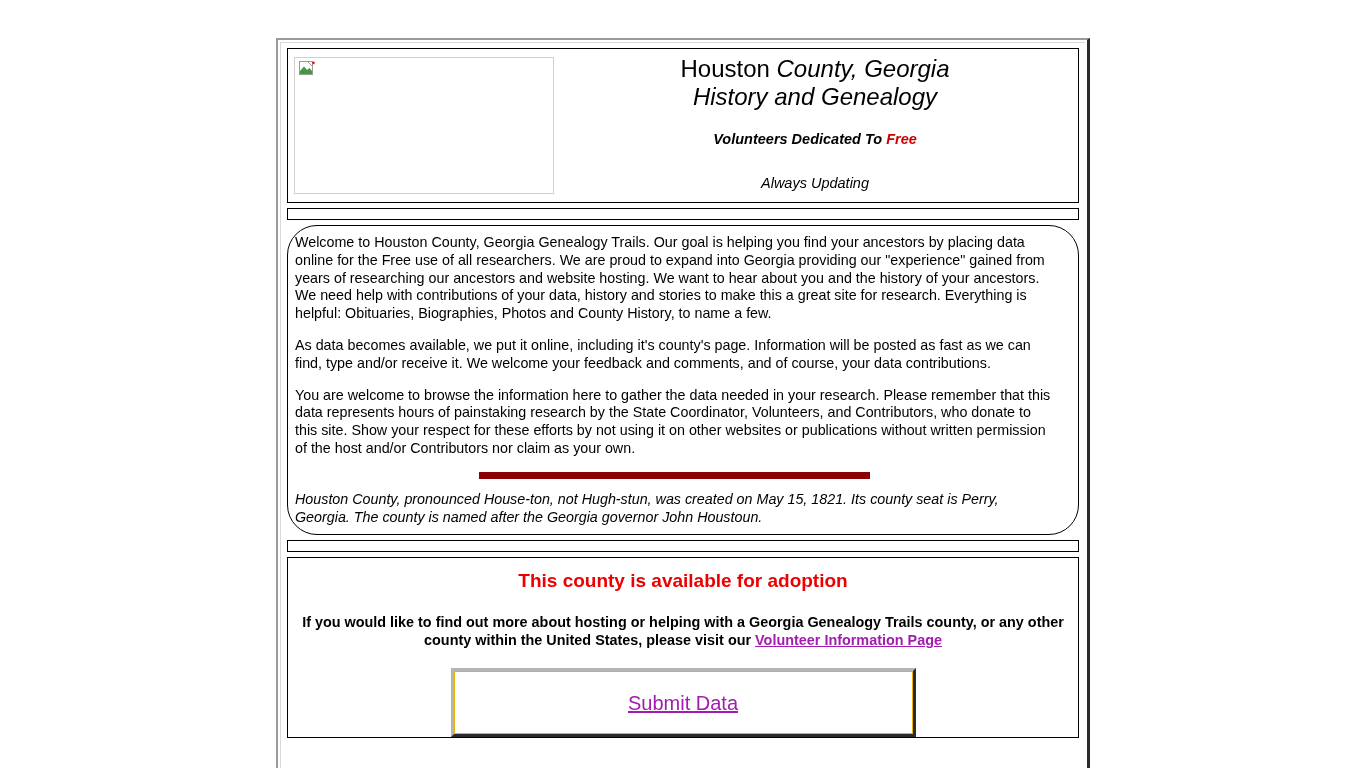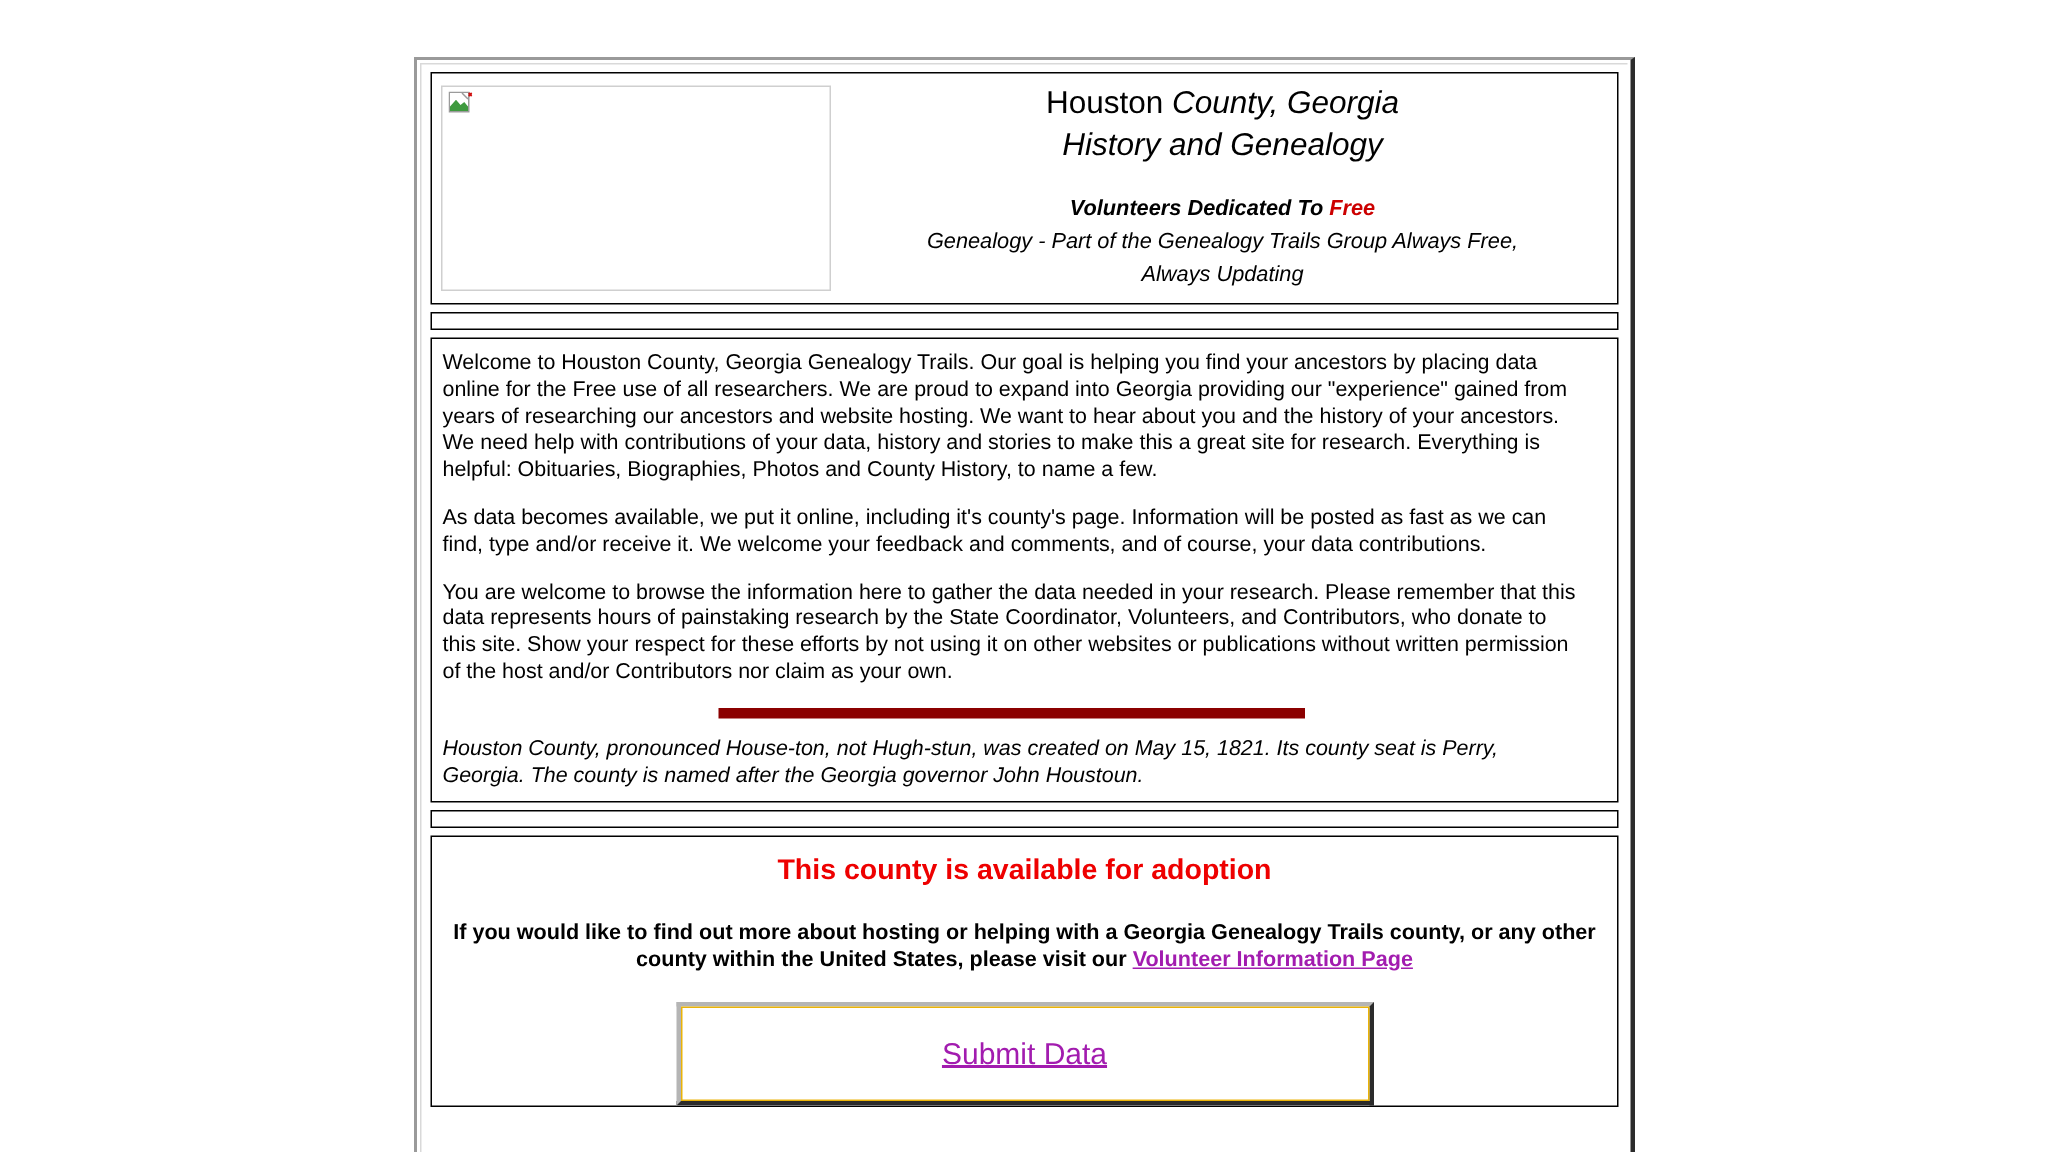--- a/index.html
+++ b/index.html
@@ -86,21 +86,21 @@
     top: 3px;
     width: 16px;
     height: 16px;
   }
   .header-text-cell {
     flex: 1 1 auto;
     text-align: center;
     padding: 6px 8px 0 0;
   }
   .site-title {
-    font-size: 21px;
+    font-size: 24px;
     line-height: 28px;
     margin: 0;
     font-weight: normal;
   }
   .site-title .plain { font-style: normal; }
   .site-title .ital  { font-style: italic; }
   .tagline {
     margin: 17px 0 0 0;
     font-size: 14.5px;
     line-height: 22px;
@@ -109,20 +109,21 @@
   }
   .tagline .free { color: #cc0000; text-align: center; }
   .tagline .sub {
     font-weight: normal;
     font-style: italic;
   }
 
   
   .body-section {
     padding: 8px 25px 8px 7px;
+    border-radius: 30px;
   }
   .body-section p {
     margin: 0 0 14px 0;
     font-size: 14.3px;
     line-height: 17.8px;
   }
   .body-section p:last-child { margin-bottom: 0; }
 
   .red-rule {
     height: 7px;
@@ -199,21 +200,21 @@
           </span>
         </div>
       </div>
       <div class="header-text-cell">
         <div class="site-title">
           <span class="plain">Houston </span><span class="ital">County, Georgia</span><br>
           <span class="ital">History and Genealogy</span>
         </div>
         <div class="tagline">
           <span>Volunteers Dedicated To </span><span class="free">Free</span><br>
-          <span class="sub">Genealogy - Part of the Genealogy Trails Group Always Free,</span><br>
+          <br>
           <span class="sub">Always Updating</span>
         </div>
       </div>
     </div>
 
     <div class="spacer-bar"></div>
 
     <div class="section body-section">
       <p>Welcome to Houston County, Georgia Genealogy Trails. Our goal is helping you find your ancestors by placing data online for the Free use of all researchers.  We  are proud to expand into Georgia providing our "experience" gained from years of researching our ancestors and website hosting.  We want to hear about you and the history of your ancestors. We need help with contributions of your data, history and stories to make this a great site for research.  Everything is helpful: Obituaries, Biographies, Photos and County History, to name a few.</p>
       <p>As data becomes available, we put it online, including it's county's page.  Information will be posted as fast as we can find, type and/or receive it.  We welcome your feedback and comments, and of course, your data contributions.</p>

